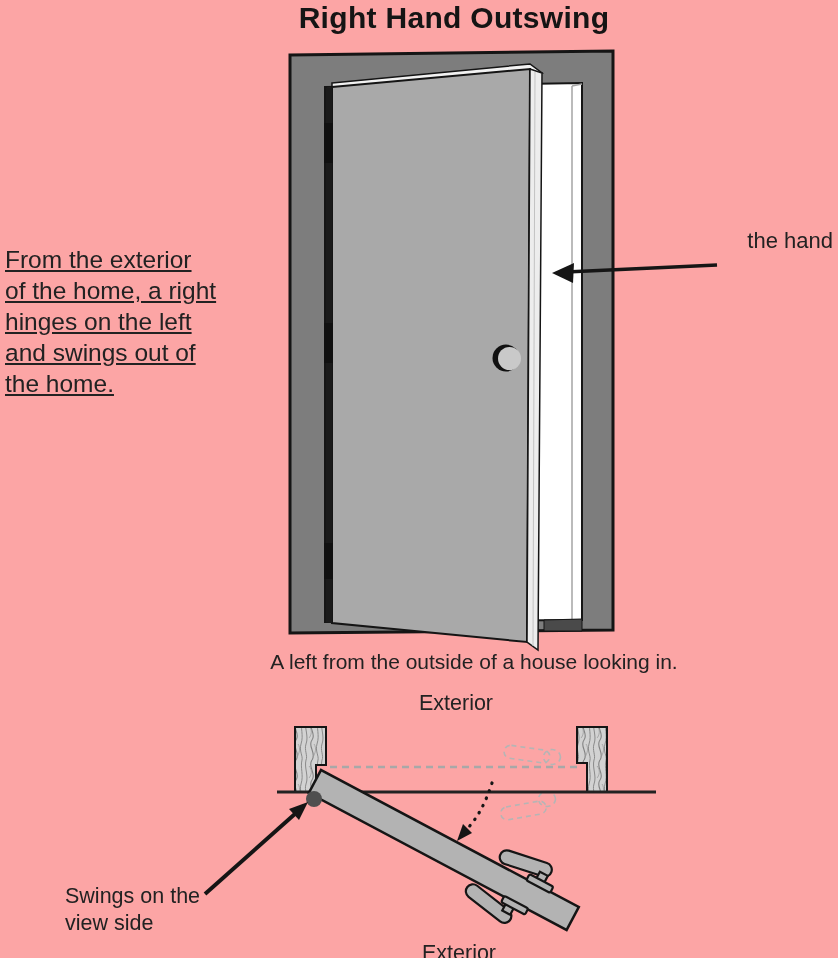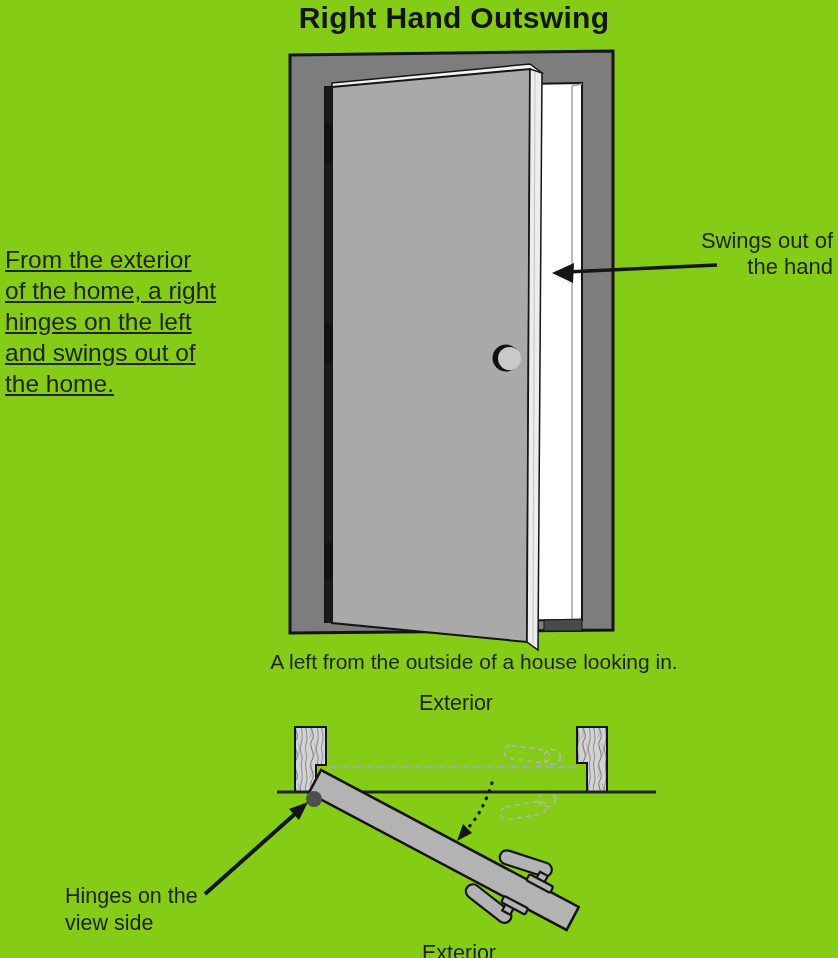--- a/index.html
+++ b/index.html
@@ -1,17 +1,17 @@
 <!DOCTYPE html>
 <html><head>
 <meta charset="utf-8">
 <style>
   html,body{margin:0;padding:0;background:#ffffff;}
   .page{
-    position:relative;width:838px;height:958px;background:#84cc16;overflow:hidden;
+    position:relative;width:838px;height:958px;background:#fca5a5;overflow:hidden;
     font-family:"Liberation Sans","DejaVu Sans",sans-serif;color:#1a1a1a;
   }
   .abs{position:absolute;}
   .title{
     top:1px;left:154px;width:600px;text-align:center;
     font-size:30px;font-weight:700;letter-spacing:.3px;color:#151515;
   }
   .paragraph{
     top:244px;left:5px;width:268px;
     font-size:24.5px;line-height:31px;font-weight:400;color:#222;text-decoration:underline;
@@ -141,28 +141,27 @@
 
   <div class="abs paragraph">
     <div>From the exterior</div>
     <div>of the home, a right</div>
     <div>hinges on the left</div>
     <div>and swings out of</div>
     <div>the home.</div>
   </div>
 
   <div class="abs swing-label">
-    <div>Swings out of</div>
     <div>the hand</div>
   </div>
 
   <div class="abs caption">A left from the outside of a house looking in.</div>
 
   <div class="abs interior-label">Exterior</div>
 
   <div class="abs hinge-label">
-    <div>Hinges on the</div>
+    <div>Swings on the</div>
     <div>view side</div>
   </div>
 
   <div class="abs exterior-label">Exterior</div>
 
 </div>
 
 </body></html>

